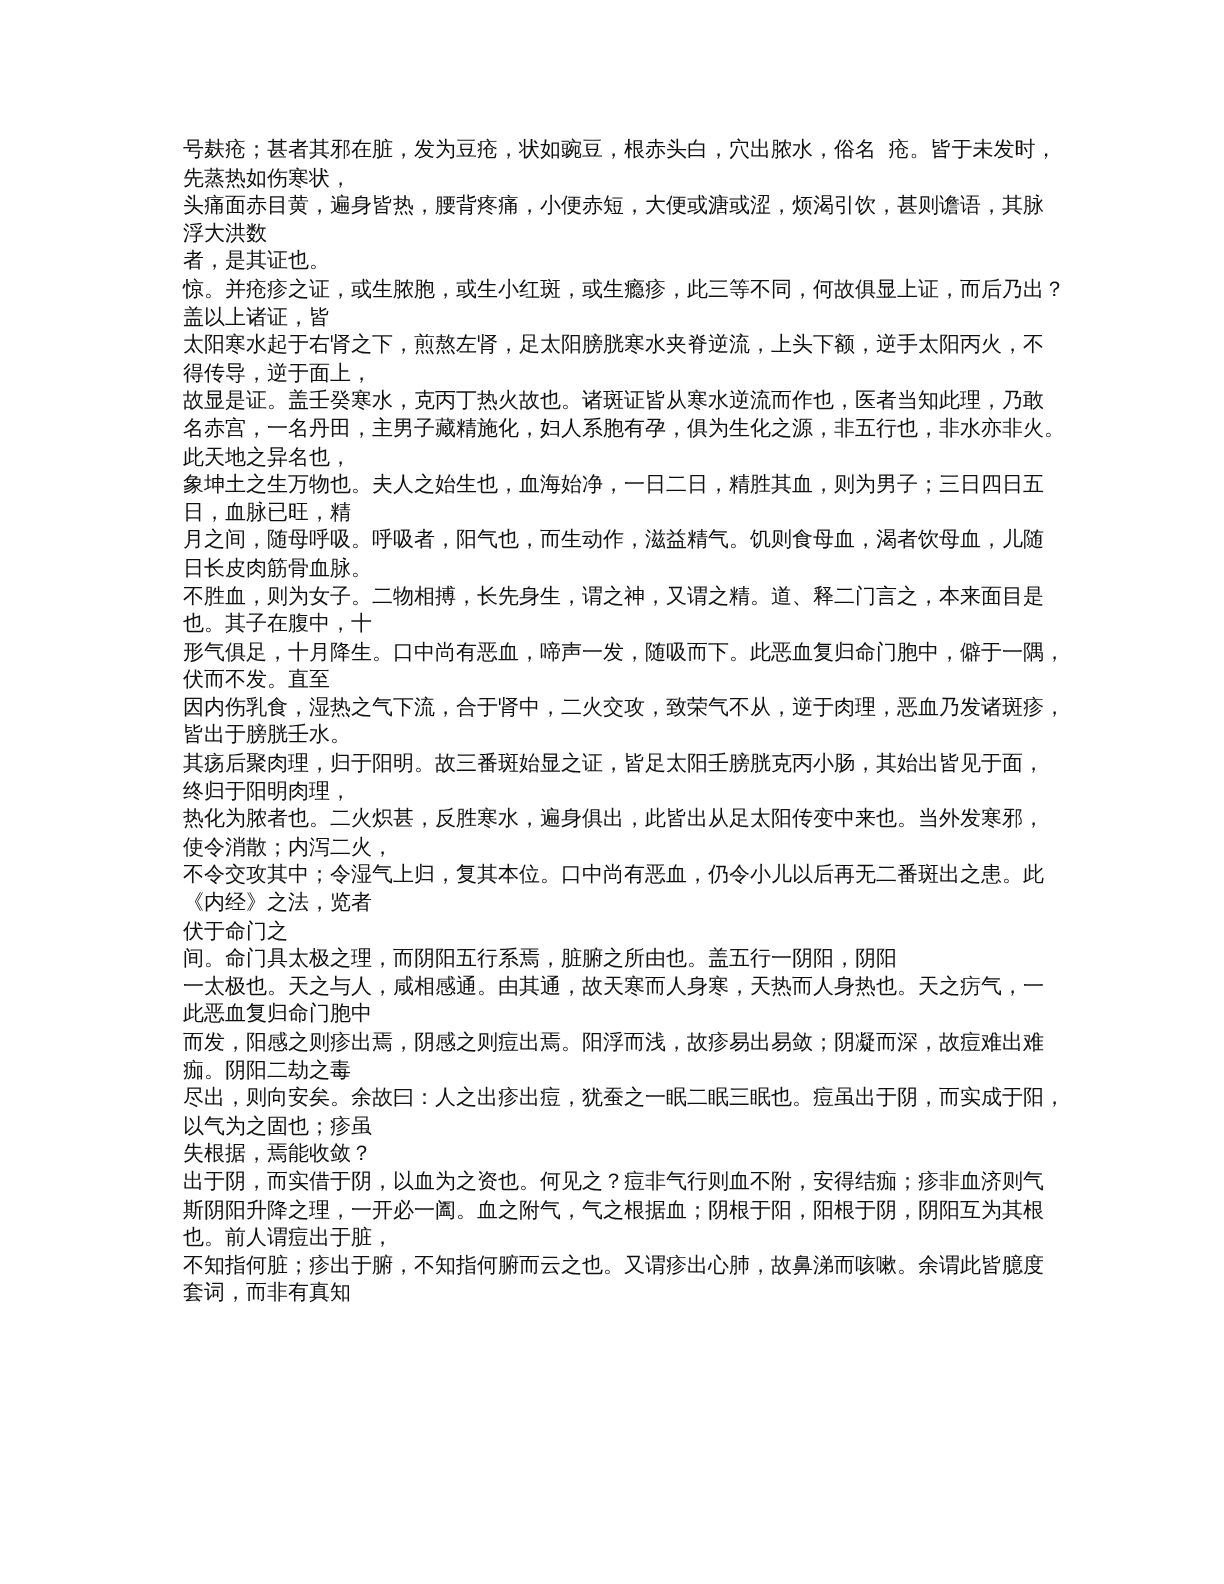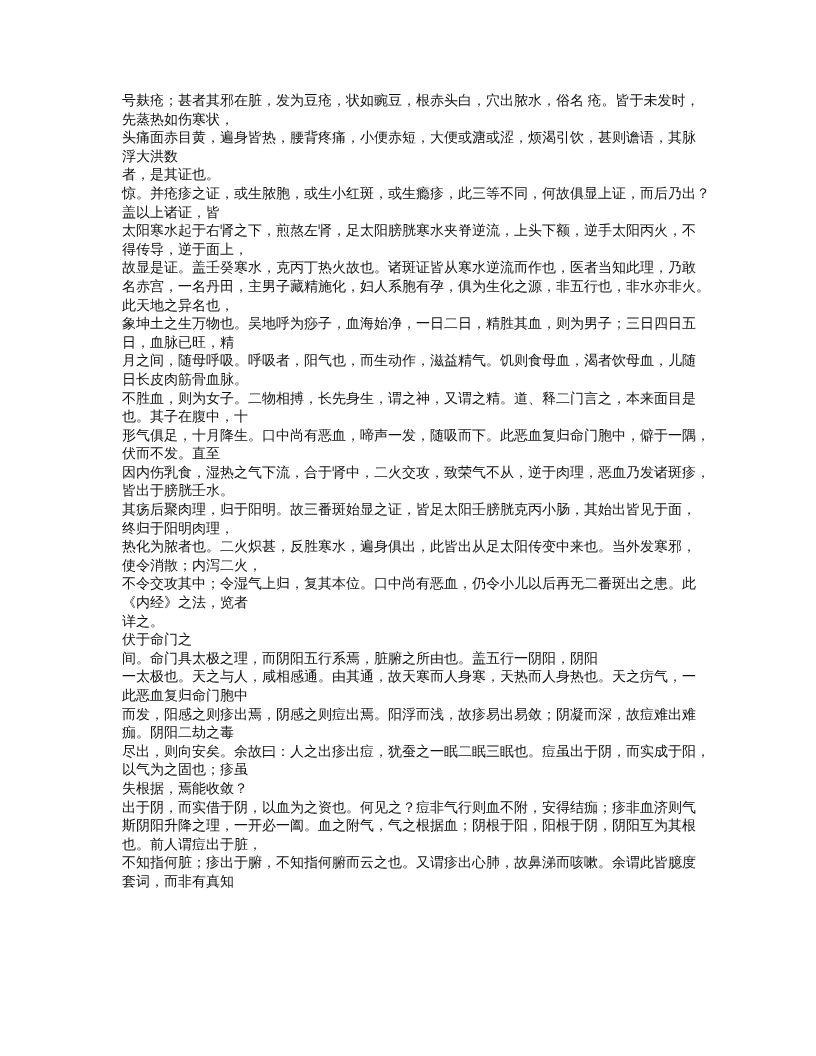--- a/index.html
+++ b/index.html
@@ -1,18 +1,18 @@
 <!DOCTYPE html>
 <html><head>
 <meta charset="utf-8">
 <style>
   html, body { margin: 0; padding: 0; background: #ffffff; }
   body { width: 816px; height: 1056px; position: relative; overflow: hidden; }
   .page { position: absolute; left: 122px; top: 92px; width: 580px;
-          font-family: Liberation Serif, serif;
+          font-family: Liberation Mono, monospace;
           font-size: 14px; line-height: 18.6px; color: #111111; }
   .para { margin: 0; }
   .line { display: block; white-space: nowrap; }
 </style>
 </head>
 <body>
 
 <div class="page">
   <div id="paras">
       <p class="para">
@@ -35,21 +35,21 @@
         <span class="line">得传导，逆于面上，</span>
       </p>
       <p class="para">
         <span class="line">故显是证。盖壬癸寒水，克丙丁热火故也。诸斑证皆从寒水逆流而作也，医者当知此理，乃敢</span>
       </p>
       <p class="para">
         <span class="line">名赤宫，一名丹田，主男子藏精施化，妇人系胞有孕，俱为生化之源，非五行也，非水亦非火。</span>
         <span class="line">此天地之异名也，</span>
       </p>
       <p class="para">
-        <span class="line">象坤土之生万物也。吴地呼为痧子，血海始净，一日二日，精胜其血，则为男子；三日四日五</span>
+        <span class="line">象坤土之生万物也。夫人之始生也，血海始净，一日二日，精胜其血，则为男子；三日四日五</span>
         <span class="line">日，血脉已旺，精</span>
       </p>
       <p class="para">
         <span class="line">月之间，随母呼吸。呼吸者，阳气也，而生动作，滋益精气。饥则食母血，渴者饮母血，儿随</span>
         <span class="line">日长皮肉筋骨血脉。</span>
       </p>
       <p class="para">
         <span class="line">不胜血，则为女子。二物相搏，长先身生，谓之神，又谓之精。道、释二门言之，本来面目是</span>
         <span class="line">也。其子在腹中，十</span>
       </p>
@@ -65,23 +65,20 @@
         <span class="line">其疡后聚肉理，归于阳明。故三番斑始显之证，皆足太阳壬膀胱克丙小肠，其始出皆见于面，</span>
         <span class="line">终归于阳明肉理，</span>
       </p>
       <p class="para">
         <span class="line">热化为脓者也。二火炽甚，反胜寒水，遍身俱出，此皆出从足太阳传变中来也。当外发寒邪，</span>
         <span class="line">使令消散；内泻二火，</span>
       </p>
       <p class="para">
         <span class="line">不令交攻其中；令湿气上归，复其本位。口中尚有恶血，仍令小儿以后再无二番斑出之患。此</span>
         <span class="line">《内经》之法，览者</span>
-      </p>
-      <p class="para">
-        <span class="line">详之。</span>
       </p>
       <p class="para">
         <span class="line">伏于命门之</span>
       </p>
       <p class="para">
         <span class="line">间。命门具太极之理，而阴阳五行系焉，脏腑之所由也。盖五行一阴阳，阴阳</span>
       </p>
       <p class="para">
         <span class="line">一太极也。天之与人，咸相感通。由其通，故天寒而人身寒，天热而人身热也。天之疠气，一</span>
         <span class="line">此恶血复归命门胞中</span>

